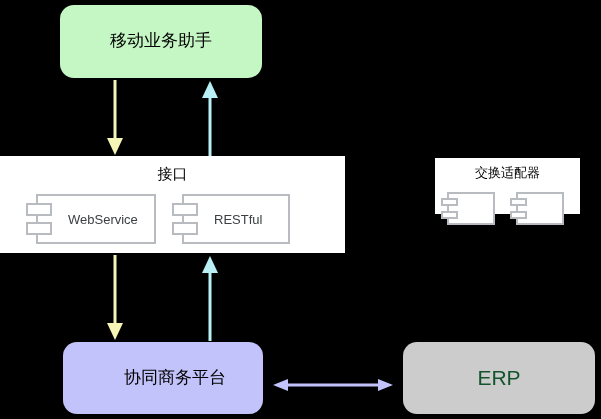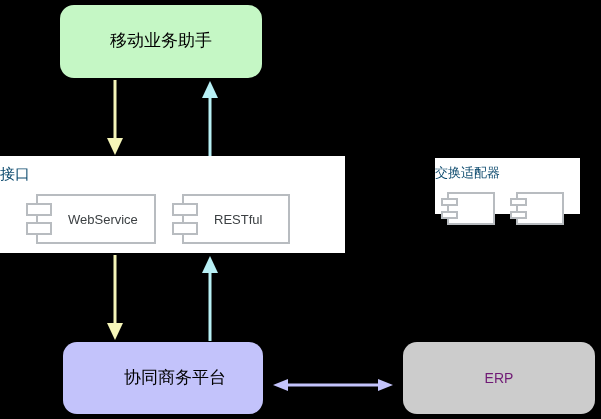--- a/index.html
+++ b/index.html
@@ -52,35 +52,36 @@
     font-size: 17px;
     padding-left: 24px;
   }
   .node-erp {
     left: 403px;
     top: 342px;
     width: 192px;
     height: 72px;
     background: #cccccc;
     border-radius: 14px;
-    font-size: 14px;
-    color: #701a75;
+    font-size: 21px;
+    color: #14532d;
   }
 
   
   .panel {
     position: absolute;
     box-sizing: border-box;
     background: #ffffff;
   }
   .panel-title {
     position: absolute;
     left: 0;
     right: 0;
-    color: #0c4a6e;
+    text-align: center;
+    color: #000000;
     font-size: 14px;
   }
   .panel-interface {
     left: 0px;
     top: 156px;
     width: 345px;
     height: 97px;
   }
   .panel-interface .panel-title {
     top: 9px;

